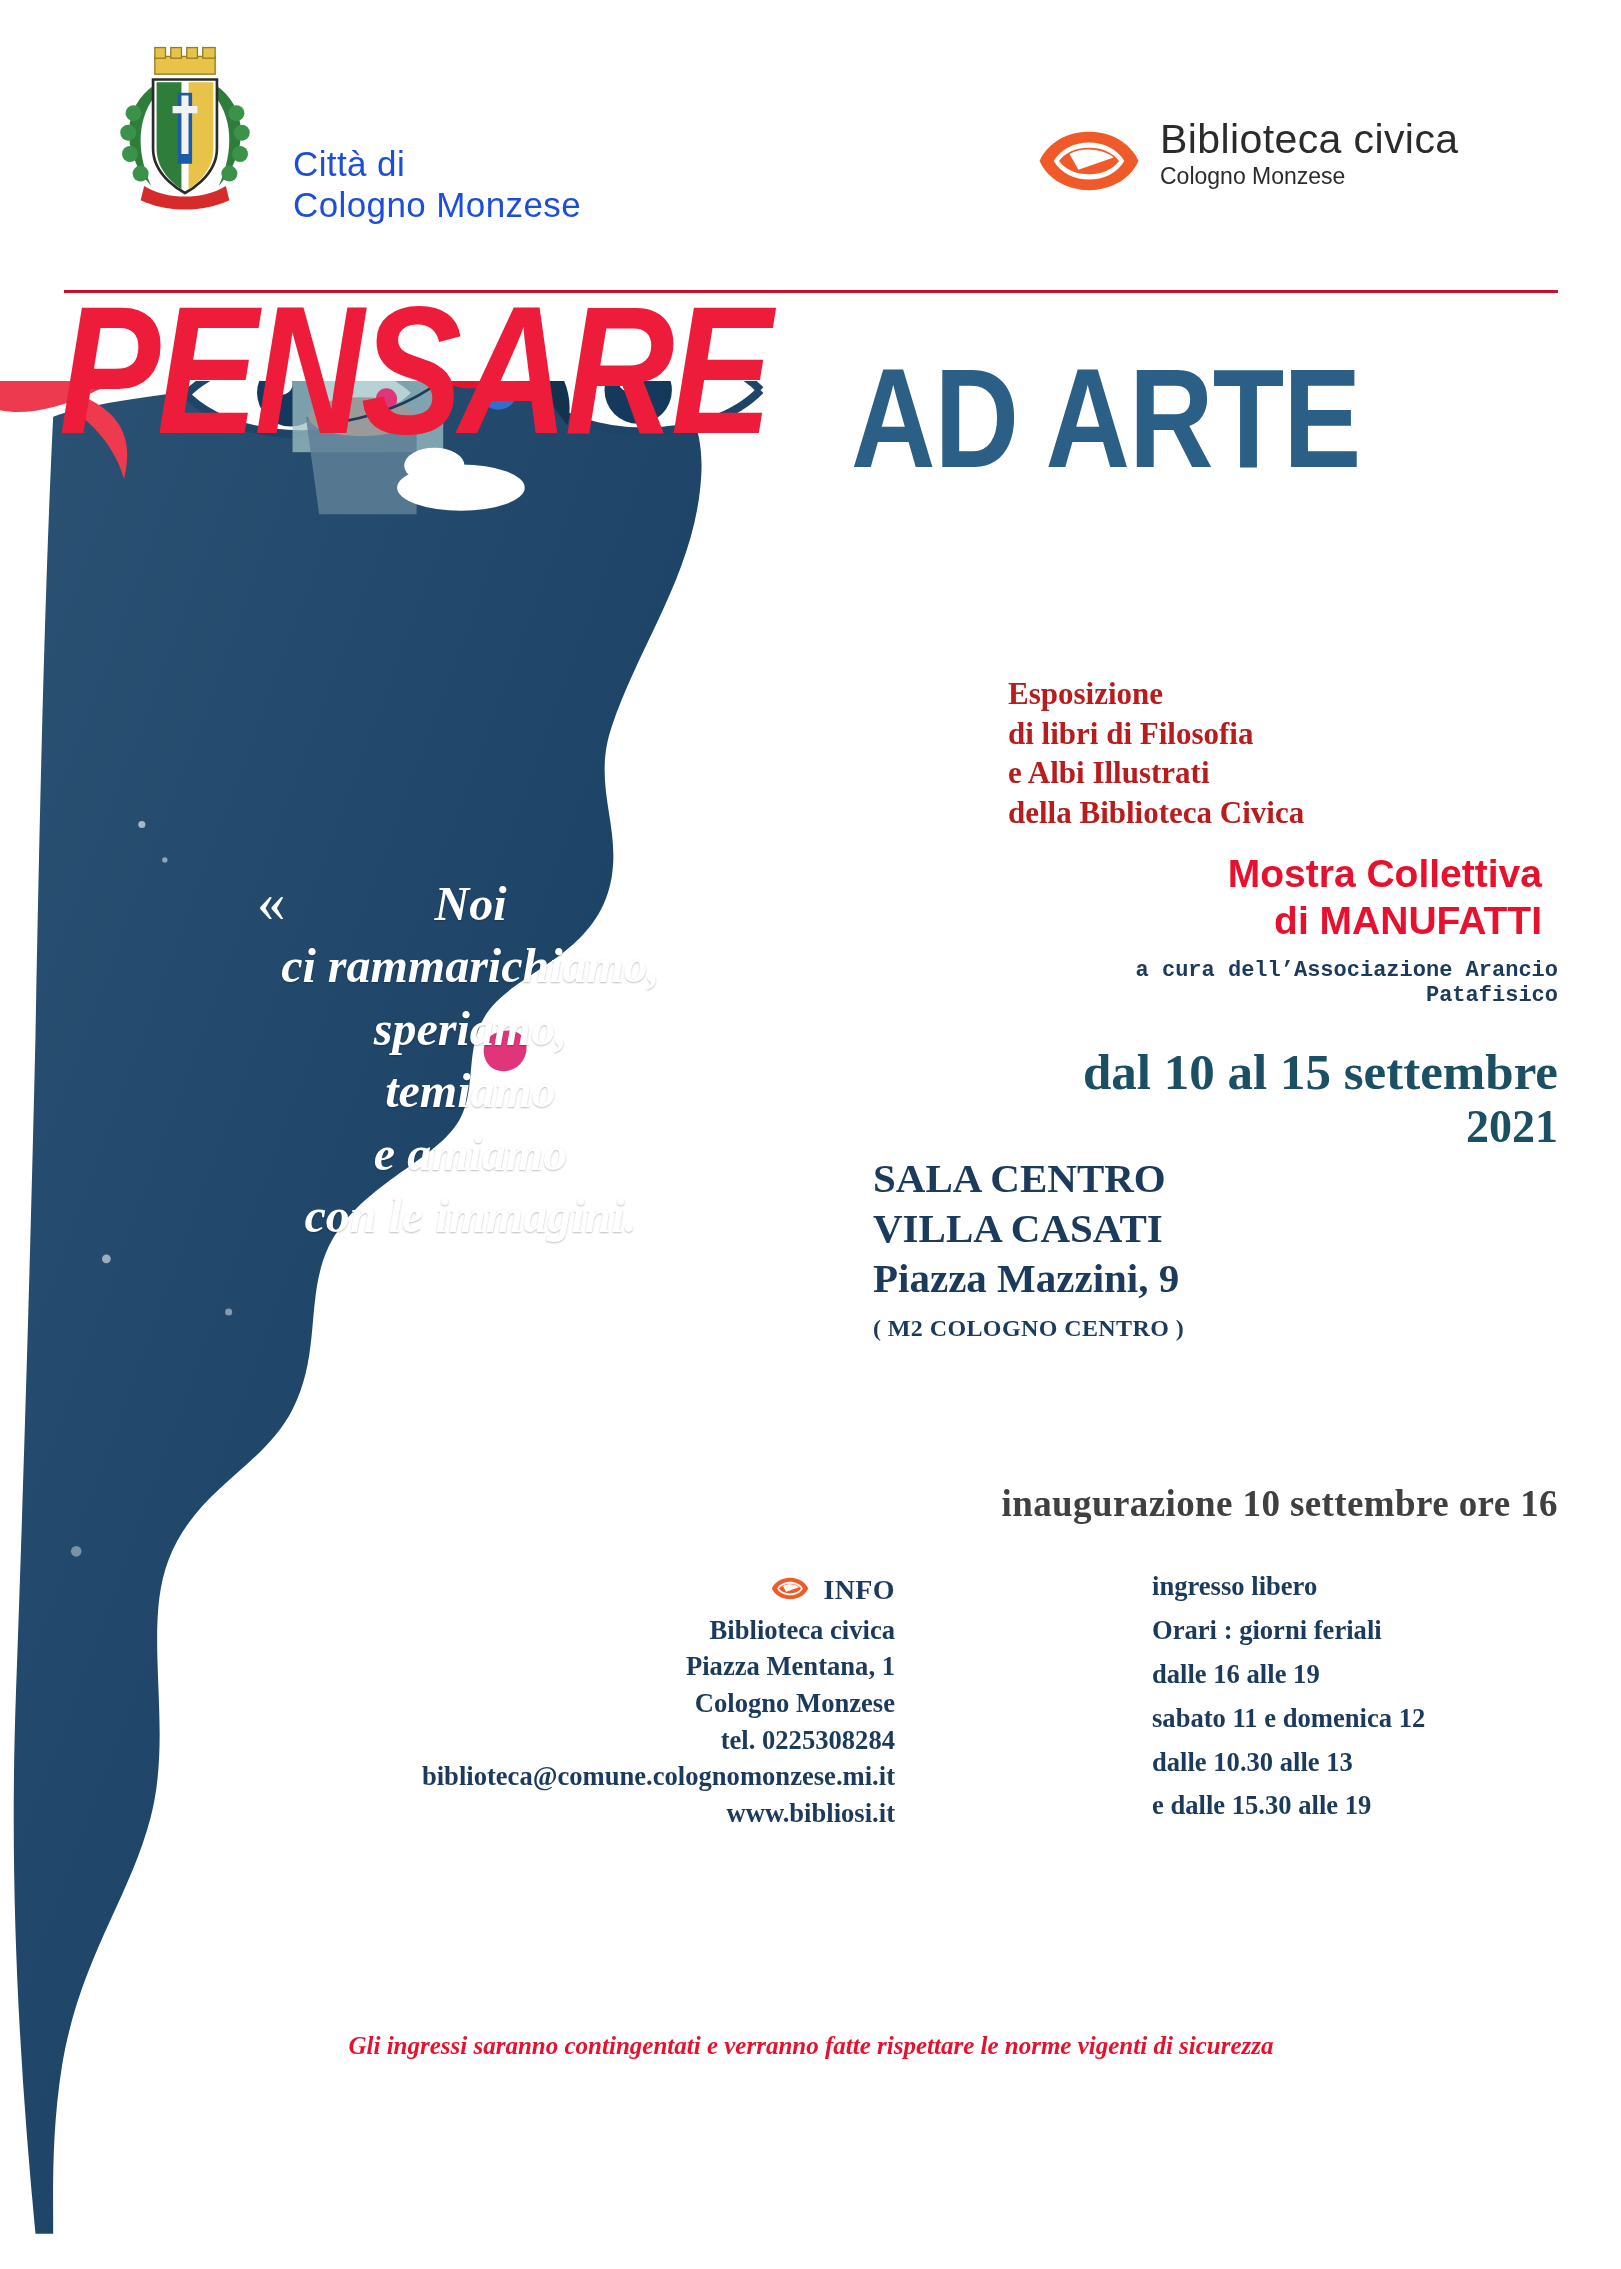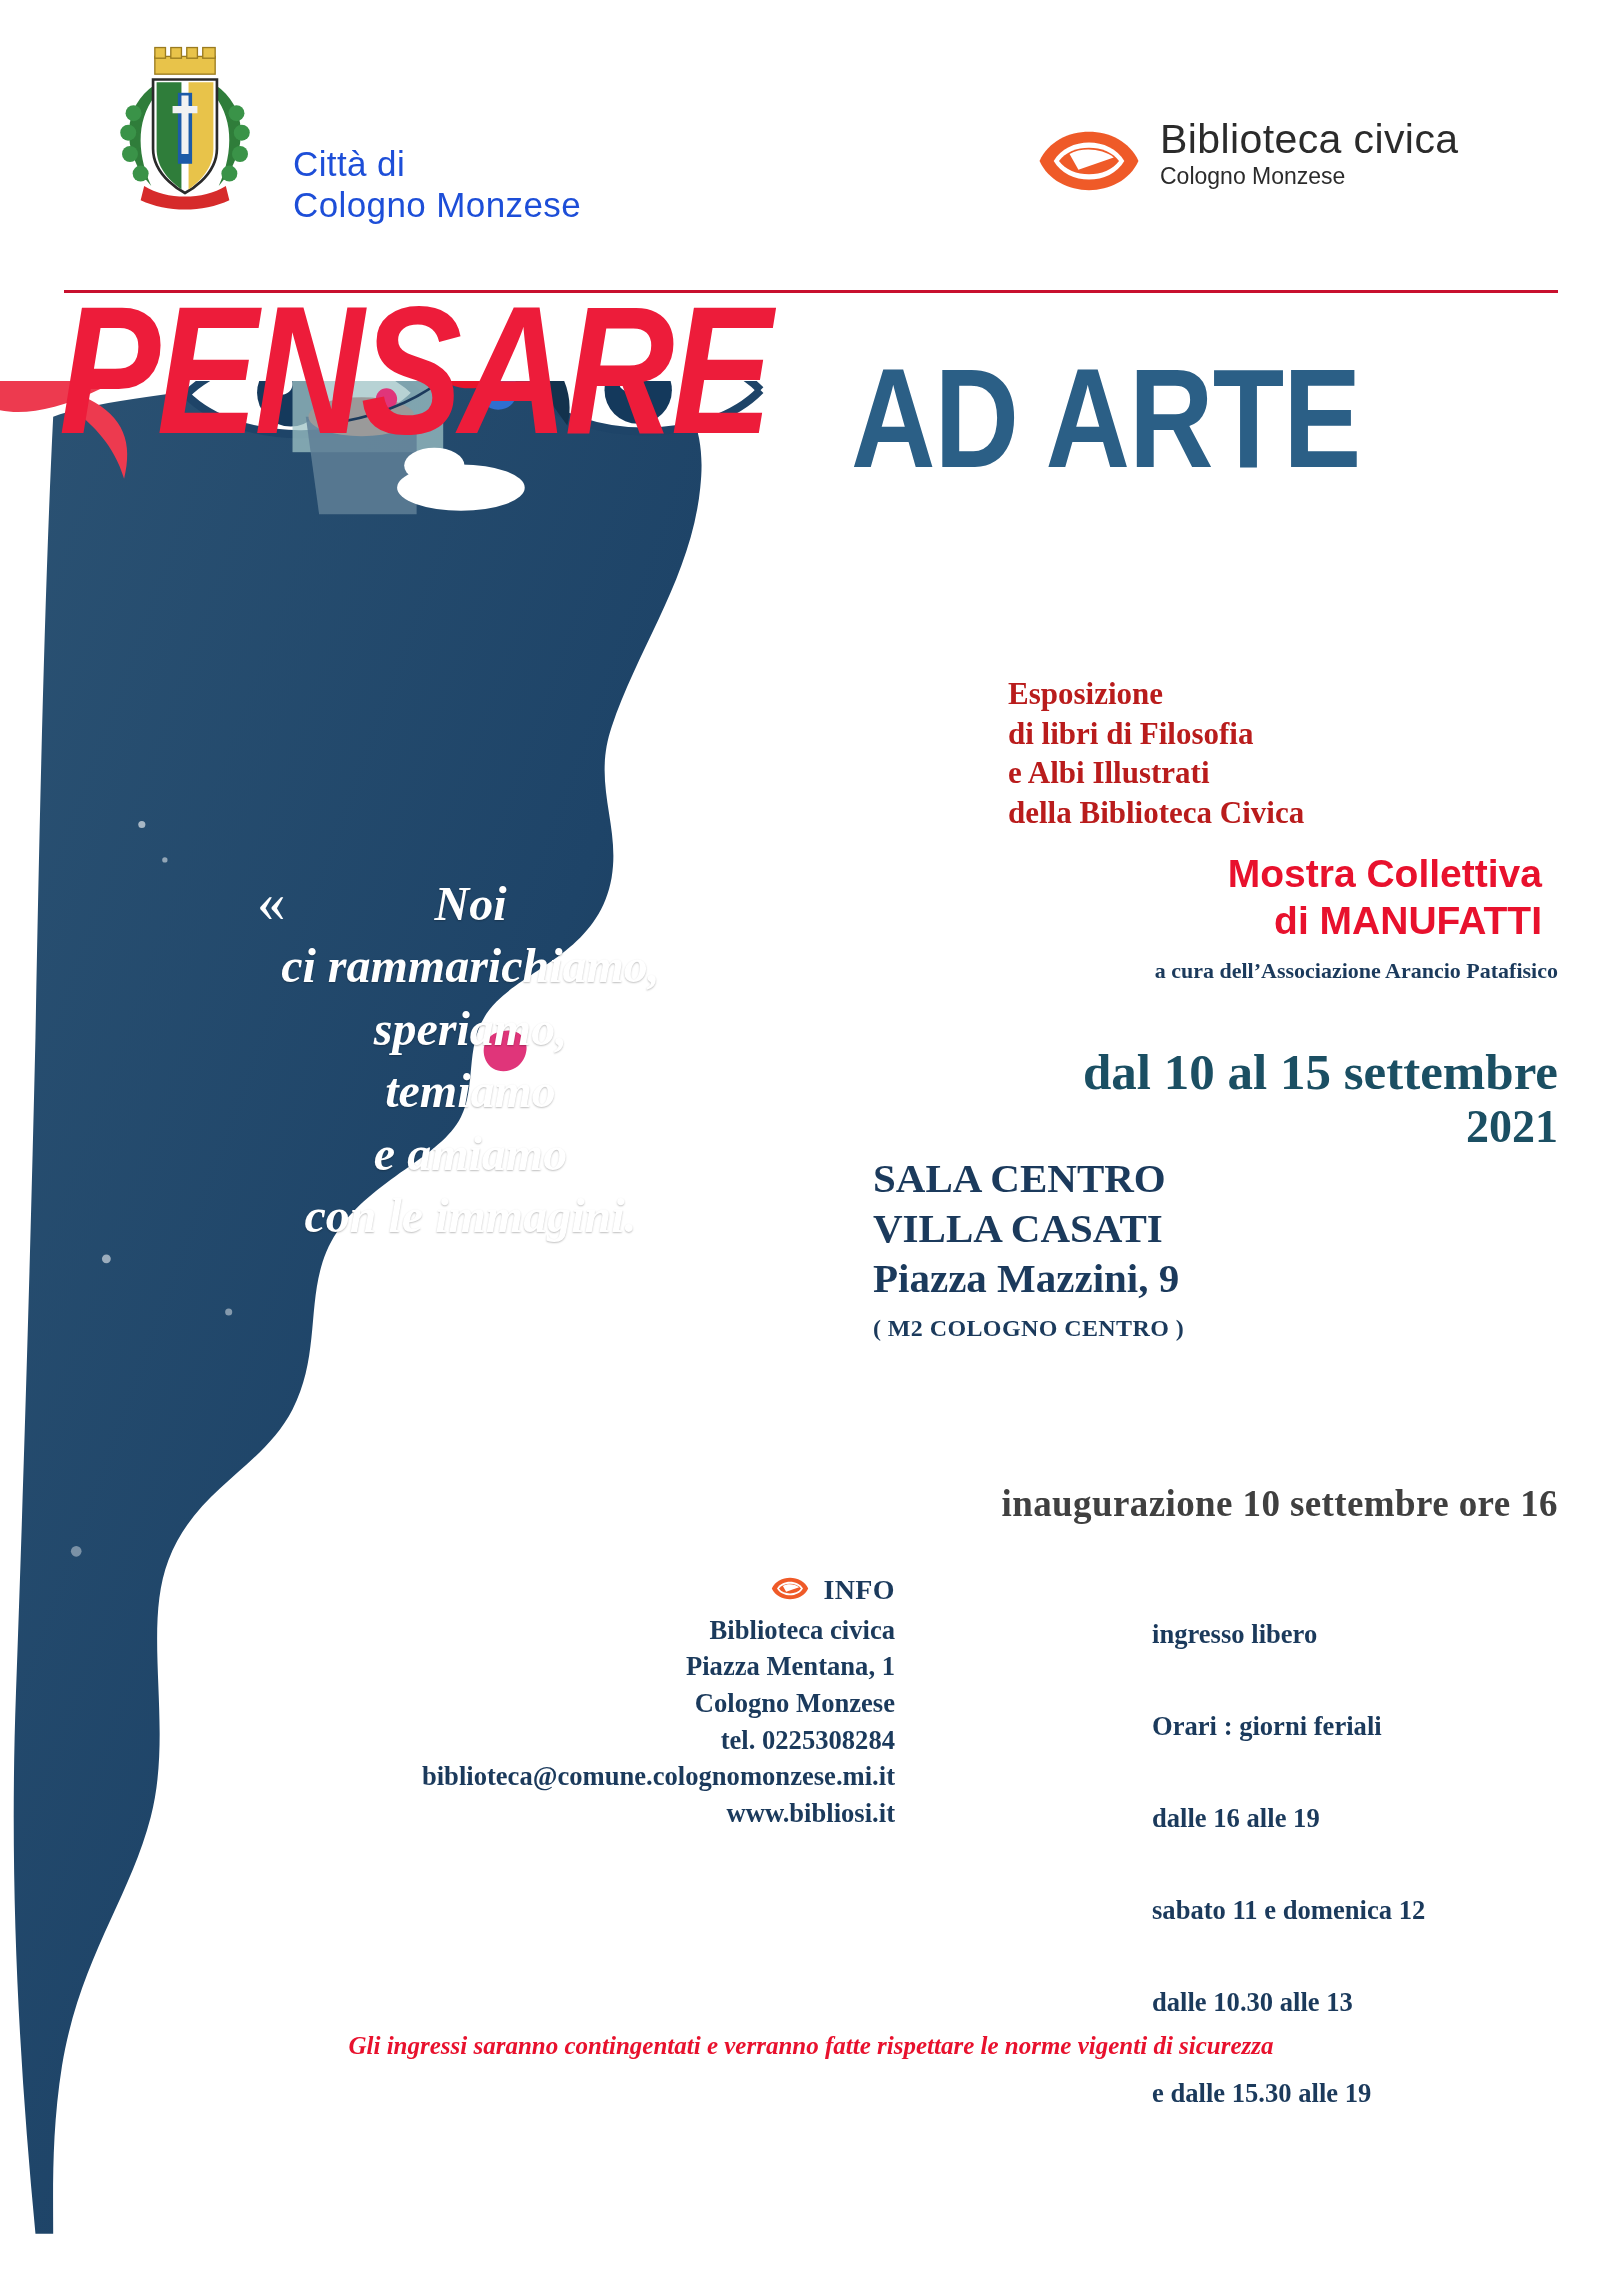--- a/index.html
+++ b/index.html
@@ -179,21 +179,21 @@
     line-height: 1.2;
     color: #e8112d;
   }
   .mostra .ln { display: block; }
 
   .curator {
     position: absolute;
     right: 64px; top: 958px;
     width: 550px;
     text-align: right;
-    font-family: Liberation Serif, serif;
+    font-family: Liberation Mono, monospace;
     font-weight: 700;
     font-size: 22px;
     color: #1b3a5c;
   }
 
   .dates {
     position: absolute;
     right: 64px; top: 1046px;
     width: 674px;
     text-align: right;
@@ -244,21 +244,21 @@
     position: absolute;
     right: 98px; top: 1565px;
     width: 372px;
     text-align: left;
     font-family: "Liberation Serif", serif;
     font-weight: 700;
     font-size: 26.6px;
     line-height: 1.65;
     color: #1b3a5c;
   }
-  .hours .ln { display: block; margin-top: 48px; }
+  .hours .ln { display: block; }
 
   
   .info {
     position: absolute;
     left: 328px; top: 1569px;
     width: 567px;
     text-align: right;
     font-family: "Liberation Serif", serif;
     font-weight: 700;
     font-size: 26.6px;

